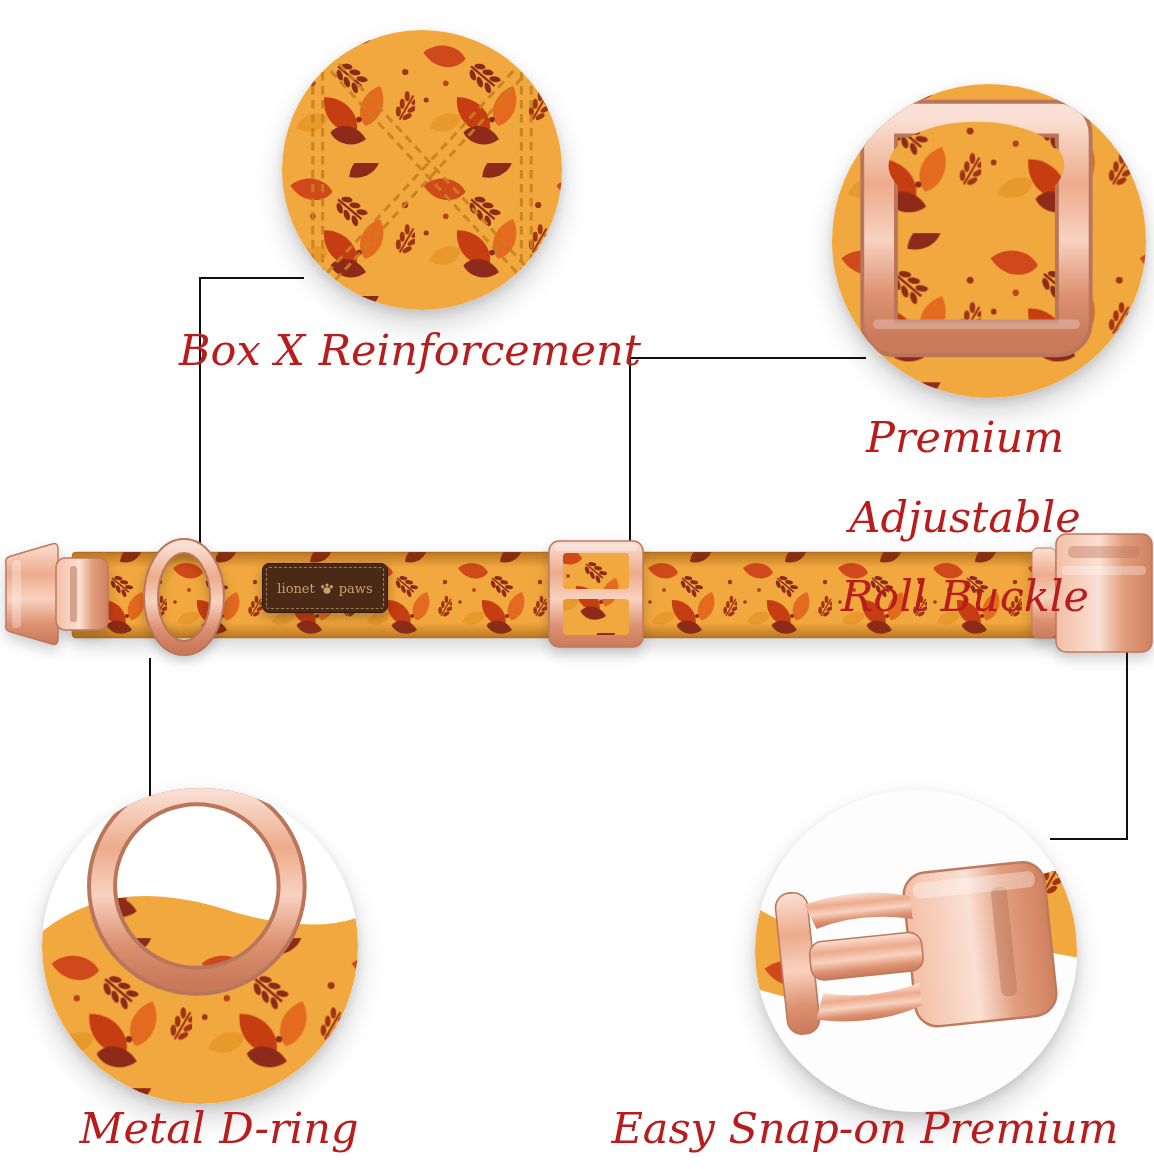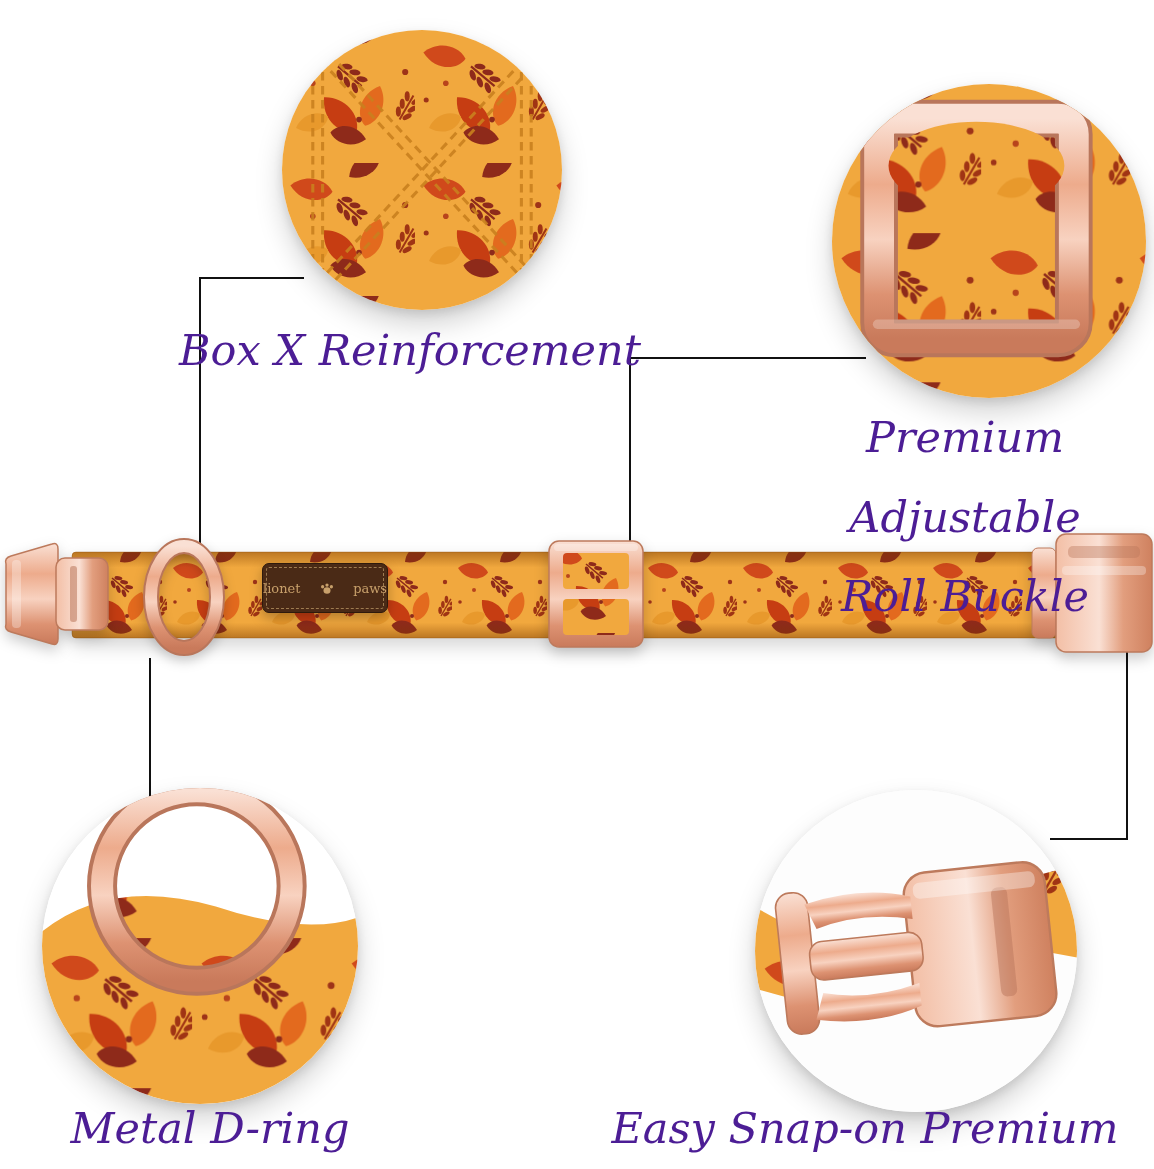--- a/index.html
+++ b/index.html
@@ -16,38 +16,38 @@
   
   .callout-line{position:absolute;background:#111111;}
   .line-tl-h{left:199px;top:277px;width:105px;height:2px;}
   .line-tl-v{left:199px;top:277px;width:2px;height:276px;}
   .line-tr-h{left:629px;top:357px;width:237px;height:2px;}
   .line-tr-v{left:629px;top:357px;width:2px;height:184px;}
   .line-bl-v{left:149px;top:658px;width:2px;height:146px;}
   .line-br-v{left:1126px;top:650px;width:2px;height:190px;}
   .line-br-h{left:1050px;top:838px;width:78px;height:2px;}
   
-  .callout-label{position:absolute;text-align:center;color:#4c1d95;
+  .callout-label{position:absolute;text-align:center;color:#b91c1c;
                  font-family:"DejaVu Serif", serif;font-style:italic;font-size:43px;}
   .cl-line{display:block;}
   .lbl-tl{left:130px;top:318px;width:560px;line-height:1.5;}
   .lbl-tr{left:765px;top:398px;width:400px;line-height:1.85;}
-  .lbl-bl{left:40px;top:1103px;width:340px;}
+  .lbl-bl{left:49px;top:1103px;width:340px;}
   .lbl-br{left:600px;top:1103px;width:530px;}
   
   .collar-part{position:absolute;}
   .collar-part svg{display:block;width:100%;height:100%;overflow:visible;}
   .strap{left:72px;top:552px;width:1005px;height:86px;filter:drop-shadow(0 8px 9px rgba(0,0,0,.16));}
   .buckle-left{left:0;top:530px;width:112px;height:128px;filter:drop-shadow(0 6px 7px rgba(0,0,0,.2));}
   .d-ring{left:140px;top:536px;width:88px;height:122px;filter:drop-shadow(0 5px 6px rgba(0,0,0,.2));}
   .slider{left:546px;top:538px;width:100px;height:112px;filter:drop-shadow(0 6px 7px rgba(0,0,0,.2));}
   .buckle-right{left:1030px;top:532px;width:124px;height:122px;filter:drop-shadow(0 6px 7px rgba(0,0,0,.2));}
   .brand-tag{left:262px;top:563px;width:124px;height:48px;background:#4A2A16;border-radius:7px;
              border:1px solid #2E1A0C;outline:1px dashed rgba(214,178,120,.6);outline-offset:-5px;
-             display:flex;align-items:center;justify-content:space-between;gap:5px;
+             display:flex;align-items:center;justify-content:center;gap:5px;
              color:#C8A06B;font-size:13px;filter:drop-shadow(0 5px 6px rgba(0,0,0,.25));}
   .brand-tag .paw{width:14px;height:13px;fill:#C8A06B;}
 </style>
 </head>
 <body>
 
 <div class="canvas">
 
   <svg width="0" height="0" style="position:absolute" aria-hidden="true">
     <defs>

